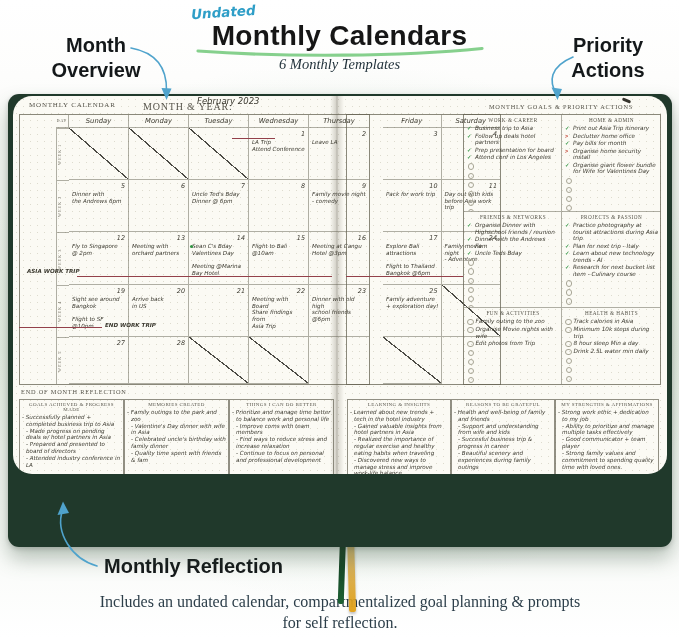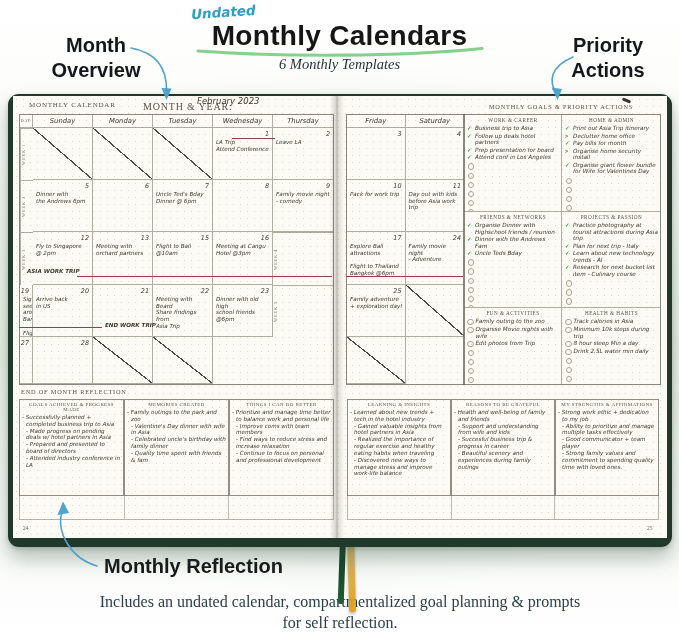--- a/index.html
+++ b/index.html
@@ -29,37 +29,37 @@
   
   .ribbon{position:absolute;border-radius:0 0 2px 2px;}
   #ribbon-green{left:339px;top:530px;width:6px;height:74px;
      background:linear-gradient(#12371f 20%,var(--ribbon-green,#1d6234));transform:rotate(2deg);}
   #ribbon-yellow{left:348px;top:530px;width:7px;height:82px;
      background:linear-gradient(#b9851594 20%,var(--ribbon-yellow,#e2a41f));transform:rotate(-1.5deg);
      box-shadow:0 2px 3px rgba(0,0,0,.25);}
   .planner{position:absolute;left:8px;top:94px;width:664px;height:453px;
      background:var(--cover-green,#20392b);border-radius:11px;
      box-shadow:0 12px 20px rgba(60,90,65,.35),0 2px 5px rgba(0,0,0,.18);}
-  .pages{position:absolute;left:5px;top:2px;width:654px;height:442px;border-radius:0;overflow:hidden;
+  .pages{position:absolute;left:5px;top:2px;width:654px;height:378px;border-radius:19px;overflow:hidden;
      background-color:var(--page-cream,#fbfaf4);
      background-image:radial-gradient(circle, rgba(160,155,128,.33) .5px, transparent .9px);
      background-size:7px 7px;}
   .spine{position:absolute;left:317px;top:0;width:14px;height:100%;
      background:linear-gradient(to right, rgba(0,0,0,0), rgba(96,90,72,.24) 42%, rgba(70,64,50,.38) 50%, rgba(96,90,72,.2) 58%, rgba(0,0,0,0));}
   .penmark{position:absolute;left:609px;top:3px;width:9px;height:3px;background:#35332c;
      border-radius:2px;transform:rotate(24deg);}
 
   .hw{font-family:"DejaVu Sans",sans-serif;font-style:italic;color:var(--ink,#3b392f);}
   .pr{font-family:"Liberation Serif",serif;color:var(--print-gray,#56544a);letter-spacing:.8px;}
 
   .ph1{position:absolute;left:16px;top:5px;font-size:7px;}
   .ph2{position:absolute;left:130px;top:5px;font-size:10px;}
   .ph3{position:absolute;left:184px;top:0;font-size:8.5px;}
 
-  .calgrid{position:absolute;display:grid;border:1px solid rgba(100,97,82,.75);}
+  .calgrid{position:absolute;display:grid;border:1px solid rgba(100,97,82,.75);padding-left:36px;}
   .lg{left:6px;top:18px;width:313px;height:269px;
       grid-template-columns:13px repeat(5,1fr);grid-template-rows:13px 52px 52px 53px 52px 1fr;}
   .rg{left:333px;top:18px;width:117px;height:269px;
       grid-template-columns:1fr 1fr;grid-template-rows:13px 52px 52px 53px 52px 1fr;}
   .calgrid > div{border-right:1px solid rgba(100,97,82,.5);border-bottom:1px solid rgba(100,97,82,.5);}
   .calgrid > div:nth-child(6n){border-right:none;}
   .rg > div:nth-child(2n){border-right:none;}
   .dh{font-size:6.8px;text-align:center;padding-top:2px;overflow:hidden;}
   .wl{font-size:3.8px;text-align:center;padding-top:4px;}
   .wk{writing-mode:vertical-rl;transform:rotate(180deg);font-size:4.2px;letter-spacing:1px;
@@ -193,20 +193,29 @@
           <span class="date hw">12</span>
           <div class="ct hw">Fly to Singapore
 @ 2pm</div>
         </div>
       <div class="cell">
           <span class="date hw">13</span>
           <div class="ct hw">Meeting with
 orchard partners</div>
         </div>
       <div class="cell">
+          <span class="gdot"></span>
+          <span class="date hw">14</span>
+          <div class="ct hw">Sean C's Bday
+Valentines Day
+
+Meeting @Marina
+Bay Hotel</div>
+        </div>
+      <div class="cell">
           <span class="date hw">15</span>
           <div class="ct hw">Flight to Bali
 @10am</div>
         </div>
       <div class="cell">
           <span class="date hw">16</span>
           <div class="ct hw">Meeting at Cangu
 Hotel @3pm</div>
         </div>
 

